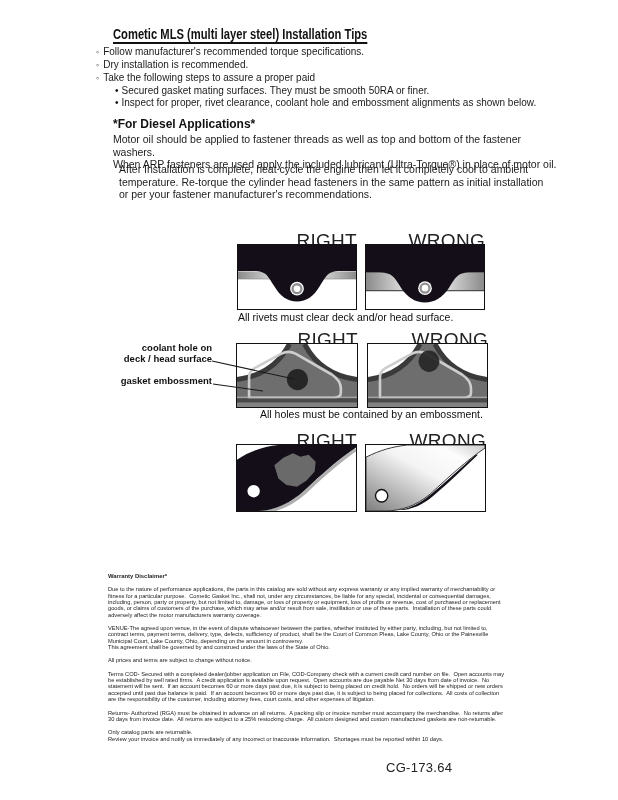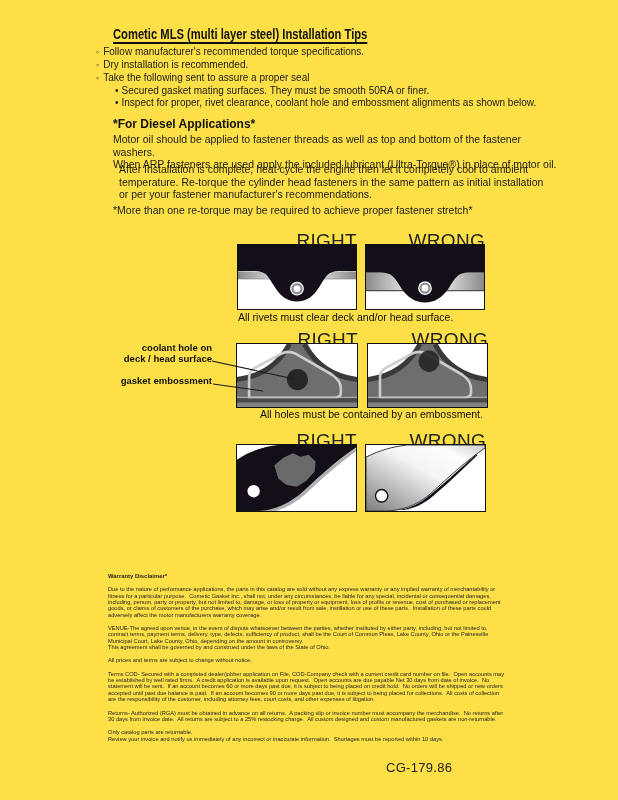--- a/index.html
+++ b/index.html
@@ -1,17 +1,17 @@
 <!DOCTYPE html>
 <html><head>
 <meta charset="utf-8">
 <style>
   html,body{margin:0;padding:0;background:#e8e8e8;}
   .page{
-    position:relative;width:618px;height:800px;background:#fde047;
+    position:relative;width:618px;height:800px;background:#ffffff;
     font-family:"Liberation Sans","DejaVu Sans",sans-serif;color:#1a1a1a;
     overflow:hidden;margin:0 auto;
   }
   .abs{position:absolute;}
   .pre{white-space:pre-wrap;}
   .title{
     font-size:14px;font-weight:700;color:#111;
     text-decoration:underline;text-decoration-thickness:1.6px;text-underline-offset:3px;
     transform:scaleX(0.80);transform-origin:left top;white-space:nowrap;
   }
@@ -40,38 +40,37 @@
   <div class="abs bullet-row" style="left:96px;top:46px;">
     <span class="bullet-glyph">◦</span>
     <span>Follow manufacturer's recommended torque specifications.</span>
   </div>
   <div class="abs bullet-row" style="left:96px;top:59px;">
     <span class="bullet-glyph">◦</span>
     <span>Dry installation is recommended.</span>
   </div>
   <div class="abs bullet-row" style="left:96px;top:72px;">
     <span class="bullet-glyph">◦</span>
-    <span>Take the following sent to assure a proper seal</span>
+    <span>Take the following steps to assure a proper paid</span>
   </div>
   <div class="abs bullet-row" style="left:115px;top:85px;">
     <span class="sub-glyph">•</span>
     <span>Secured gasket mating surfaces.  They must be smooth 50RA or finer.</span>
   </div>
   <div class="abs bullet-row" style="left:115px;top:97px;">
     <span class="sub-glyph">•</span>
     <span>Inspect for proper, rivet clearance, coolant hole and embossment alignments as shown below.</span>
   </div>
 
   <div class="abs para pre" style="left:113px;top:133px;width:450px;">Motor oil should be applied to fastener threads as well as top and bottom of the fastener washers.
 When ARP fasteners are used apply the included lubricant (Ultra-Torque®) in place of motor oil.</div>
   <div class="abs diesel-h" style="left:113px;top:117px;">*For Diesel Applications*</div>
   <div class="abs para pre" style="left:119px;top:163px;width:450px;">After Installation is complete, heat cycle the engine then let it completely cool to ambient
 temperature. Re-torque the cylinder head fasteners in the same pattern as initial installation
 or per your fastener manufacturer's recommendations.</div>
-  <div class="abs para pre" style="left:113px;top:204px;width:450px;">*More than one re-torque may be required to achieve proper fastener stretch*</div>
 
   <div class="abs rw-label" style="left:237px;top:230px;width:120px;">RIGHT</div>
   <div class="abs rw-label" style="left:365px;top:230px;width:120px;">WRONG</div>
 
   <div class="abs dbox" style="left:237px;top:244px;width:120px;height:66px;">
     <svg viewBox="0 0 117 63" preserveAspectRatio="none">
       <defs>
         <linearGradient id="g1a" x1="0" y1="0" x2="1" y2="0">
           <stop offset="0" stop-color="#8a8a8a"></stop>
             <stop offset="0.35" stop-color="#e6e6e6"></stop>
@@ -202,15 +201,15 @@
 be established by well rated firms.  A credit application is available upon request.  Open accounts are due payable Net 30 days from date of invoice.  No
 statement will be sent.  If an account becomes 60 or more days past due, it is subject to being placed on credit hold.  No orders will be shipped or new orders
 accepted until past due balance is paid.  If an account becomes 90 or more days past due, it is subject to being placed for collections.  All costs of collection
 are the responsibility of the customer, including attorney fees, court costs, and other expenses of litigation.</p>
     <p class="pre">Returns- Authorized (RGA) must be obtained in advance on all returns.  A packing slip or invoice number must accompany the merchandise.  No returns after
 30 days from invoice date.  All returns are subject to a 25% restocking charge.  All custom designed and custom manufactured gaskets are non-returnable.</p>
     <p class="pre">Only catalog parts are returnable.
 Review your invoice and notify us immediately of any incorrect or inaccurate information.  Shortages must be reported within 10 days.</p>
   </div>
 
-  <div class="abs footer-code" style="left:386px;top:760px;">CG-179.86</div>
+  <div class="abs footer-code" style="left:386px;top:760px;">CG-173.64</div>
 
 </div>
 
 </body></html>

